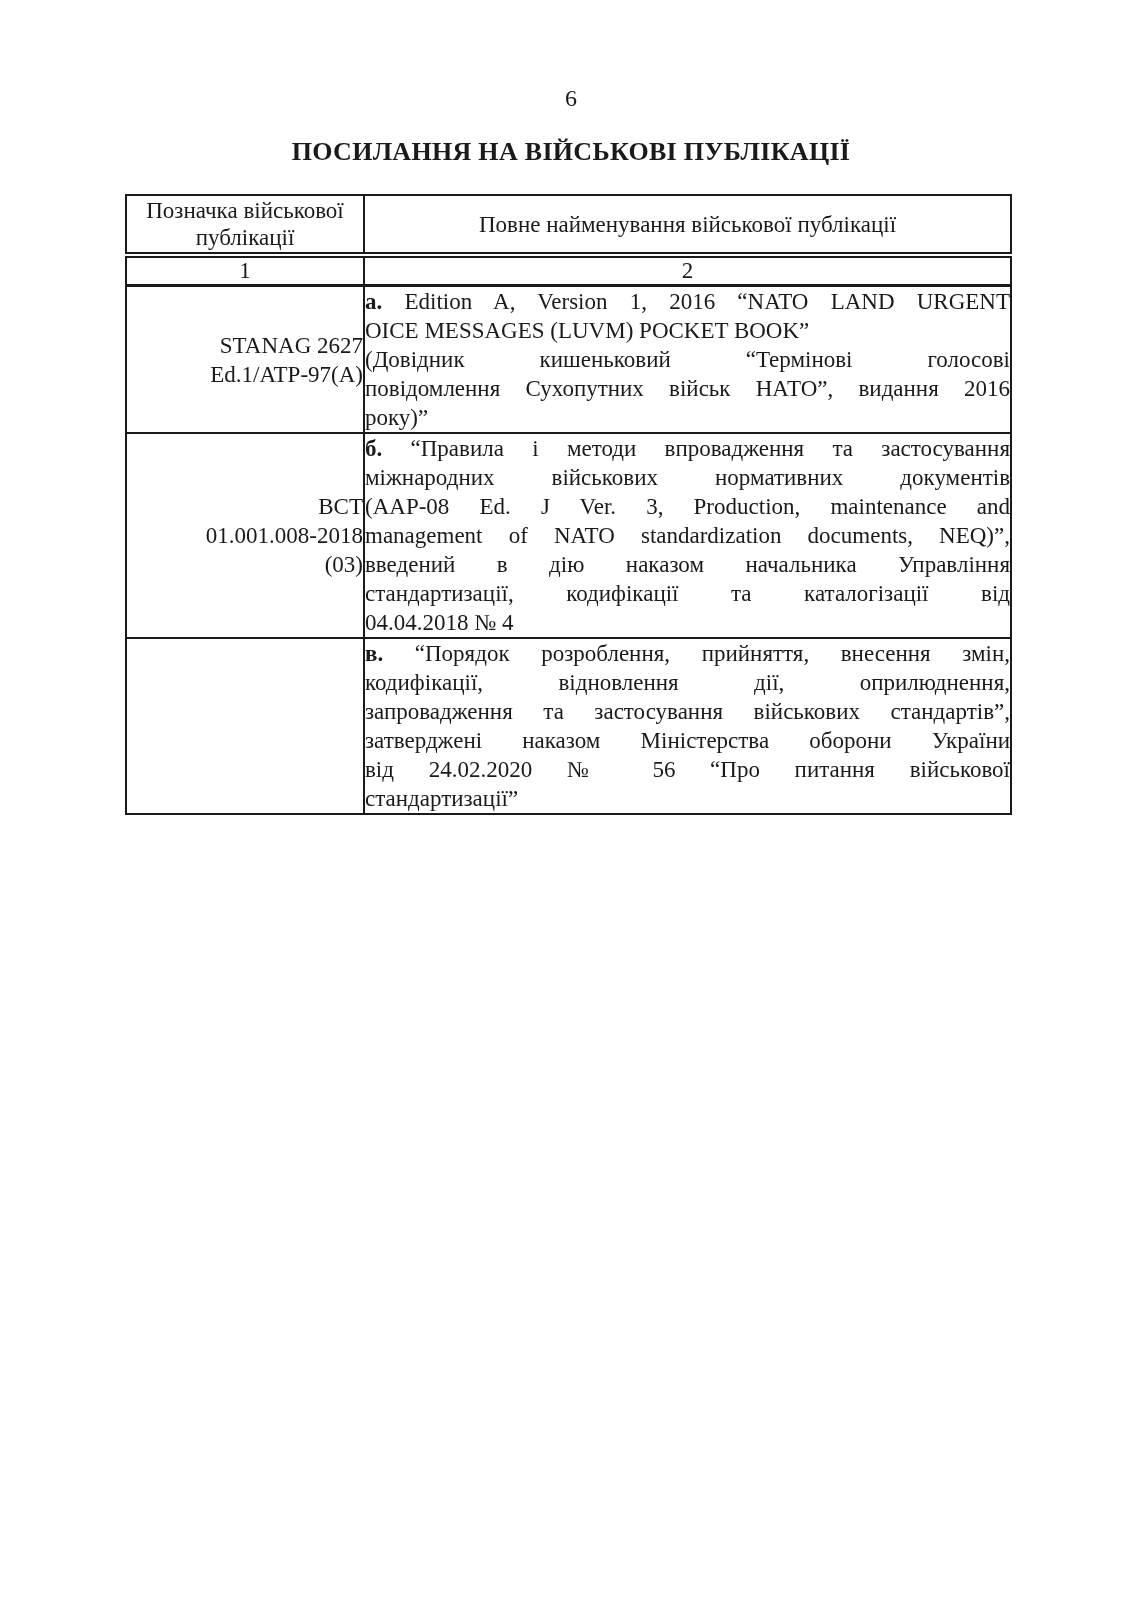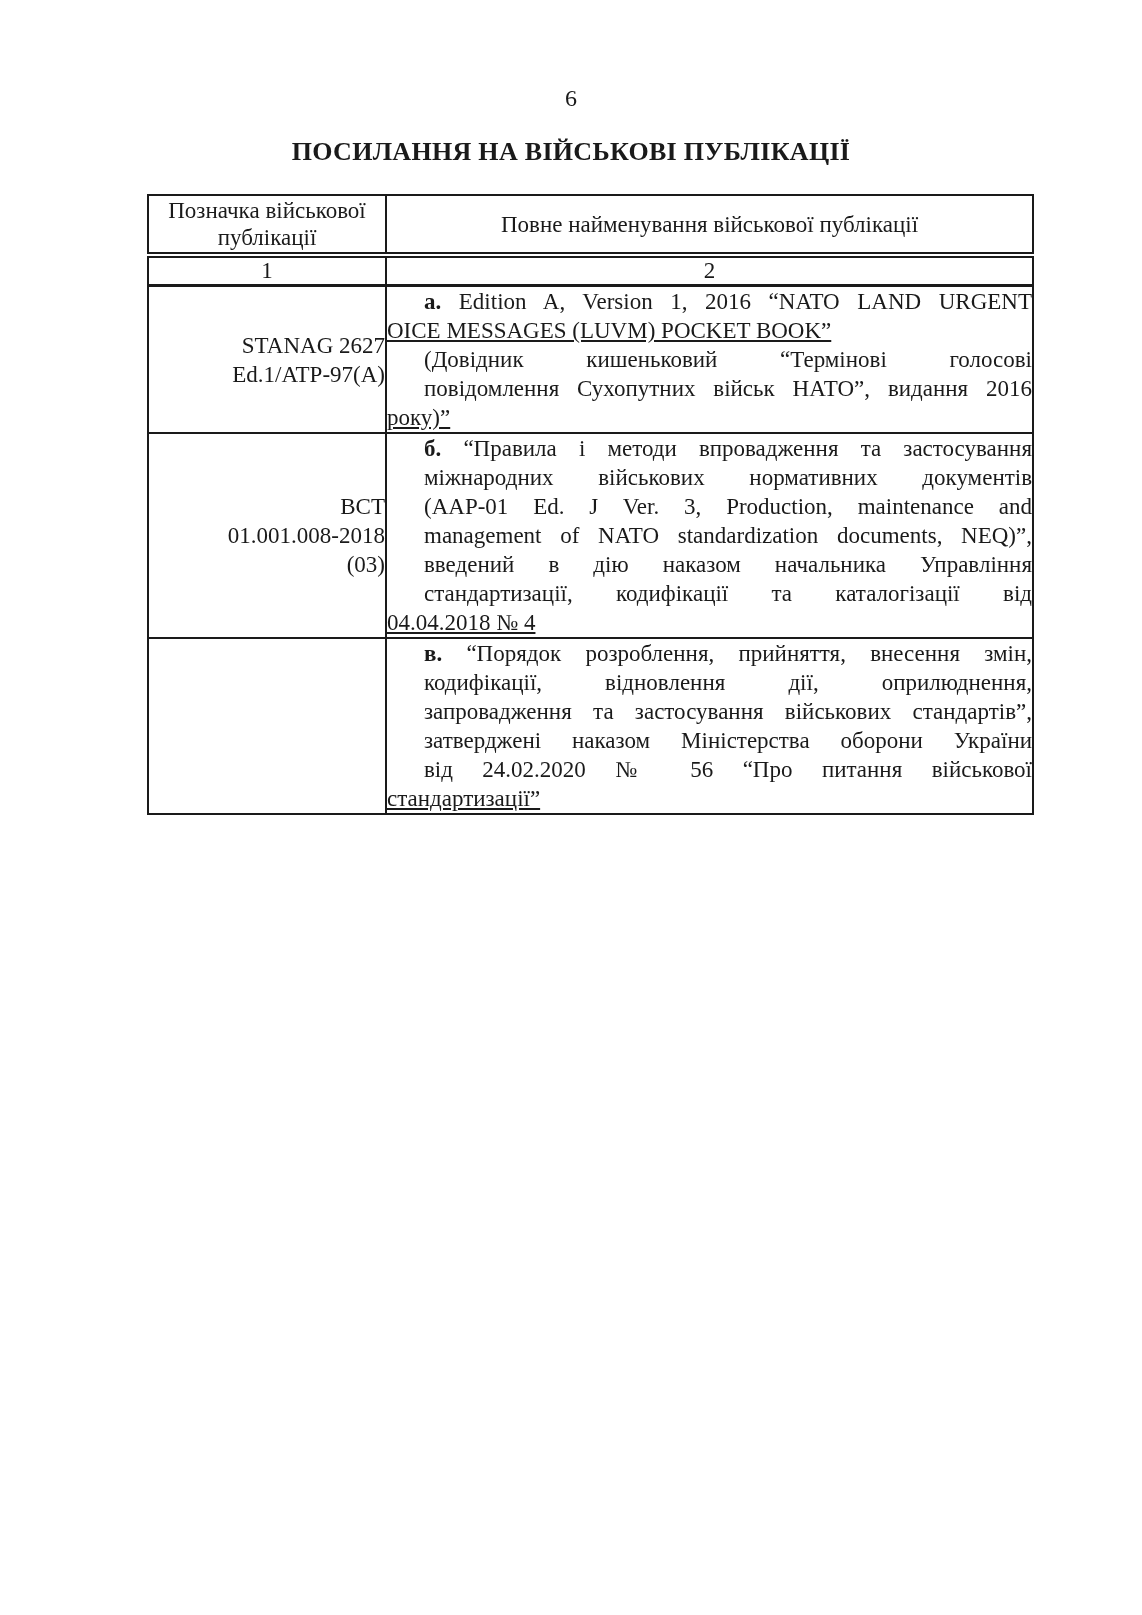--- a/index.html
+++ b/index.html
@@ -31,21 +31,21 @@
     left: 0;
     width: 100%;
     text-align: center;
     font-size: 26px;
     font-weight: bold;
     letter-spacing: 0.3px;
     margin: 0;
   }
   .table-wrap {
     position: absolute;
-    left: 147px;
+    left: 125px;
     top: 194px;
     width: 824px;
     border-radius: 11px;
   }
   table.pub-table {
     border-collapse: collapse;
     table-layout: fixed;
     width: 885px;
     font-size: 23px;
   }
@@ -81,25 +81,23 @@
   }
   td.cell-name {
     vertical-align: top;
     line-height: 29px;
     padding: 1px 4px 1px 8px;
   }
   .nline.justify {
     text-align: justify;
     text-align-last: justify;
     text-justify: inter-word;
-    padding-left: 37px;
   }
   .nline.plain {
     text-align: left;
-    text-decoration: underline;
   }
   .marker { font-weight: bold; }
 </style>
 </head>
 <body>
 
 <div class="page">
 
   <div class="page-number">6</div>
 
@@ -135,21 +133,21 @@
           </tr>
           <tr class="data-row">
             <td class="cell-designation">
               <div class="dline">ВСТ</div>
               <div class="dline">01.001.008-2018</div>
               <div class="dline">(03)</div>
             </td>
             <td class="cell-name">
               <div class="nline justify"><span class="marker">б.</span> “Правила і методи впровадження та застосування</div>
               <div class="nline justify">міжнародних військових нормативних документів</div>
-              <div class="nline justify">(AAP-01 Ed. J Ver. 3, Production, maintenance and</div>
+              <div class="nline justify">(AAP-08 Ed. J Ver. 3, Production, maintenance and</div>
               <div class="nline justify">management of NATO standardization documents, NEQ)”,</div>
               <div class="nline justify">введений в дію наказом начальника Управління</div>
               <div class="nline justify">стандартизації, кодифікації та каталогізації від</div>
               <div class="nline plain">04.04.2018 № 4</div>
             </td>
           </tr>
           <tr class="data-row">
             <td class="cell-designation"></td>
             <td class="cell-name">
               <div class="nline justify"><span class="marker">в.</span> “Порядок розроблення, прийняття, внесення змін,</div>

